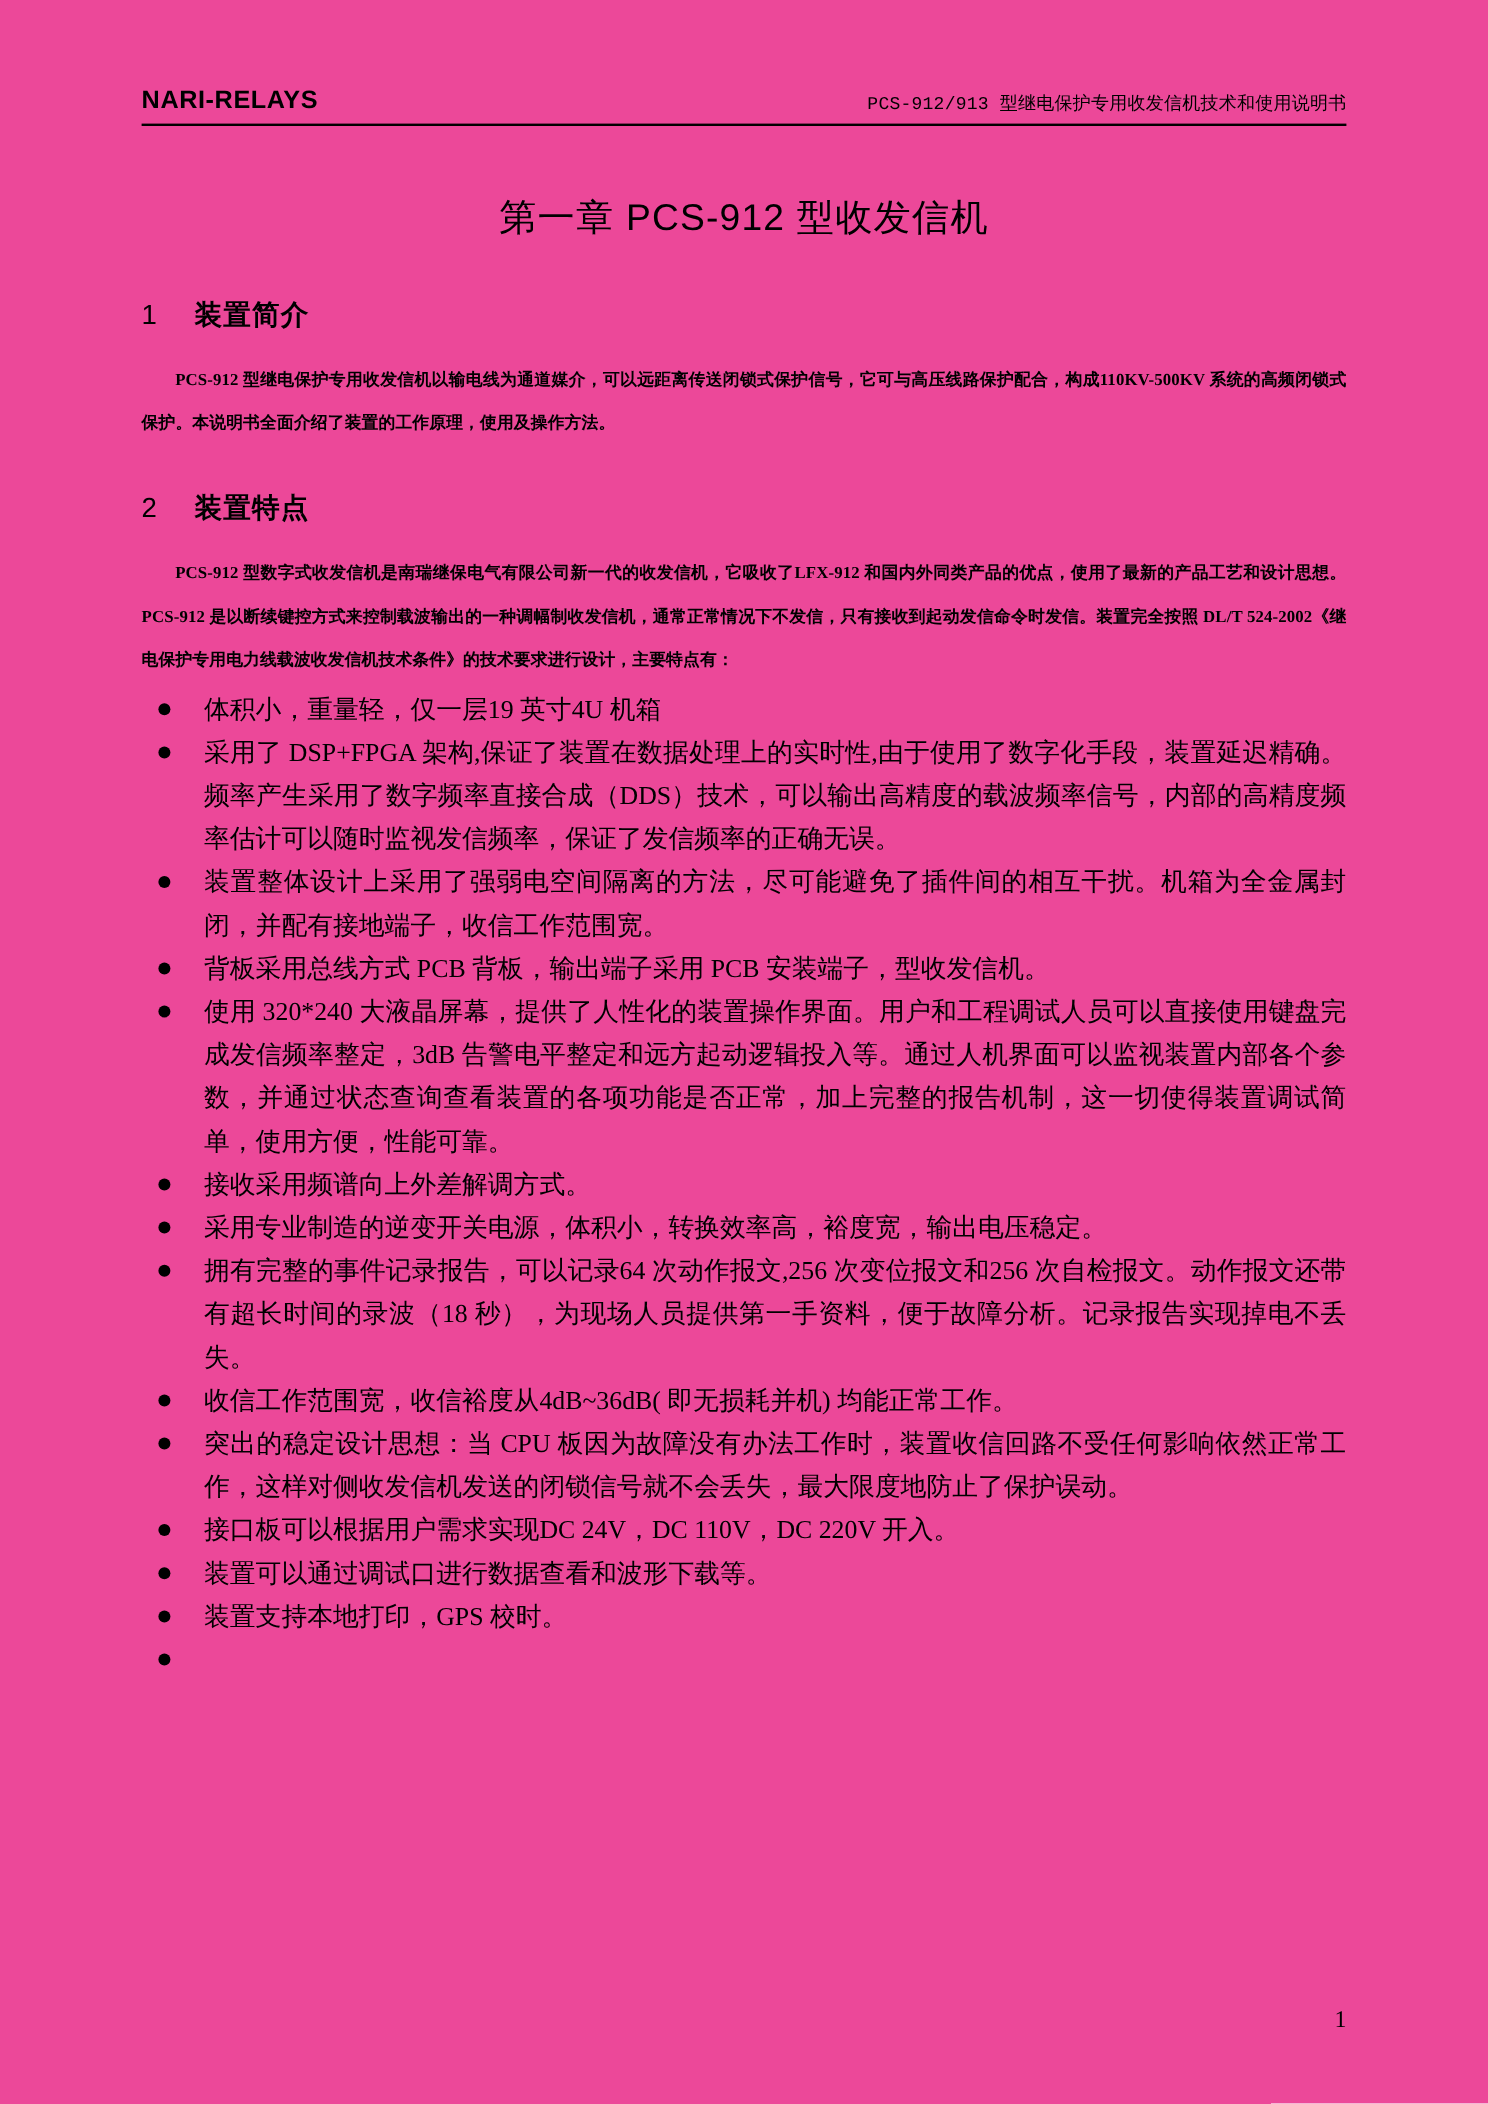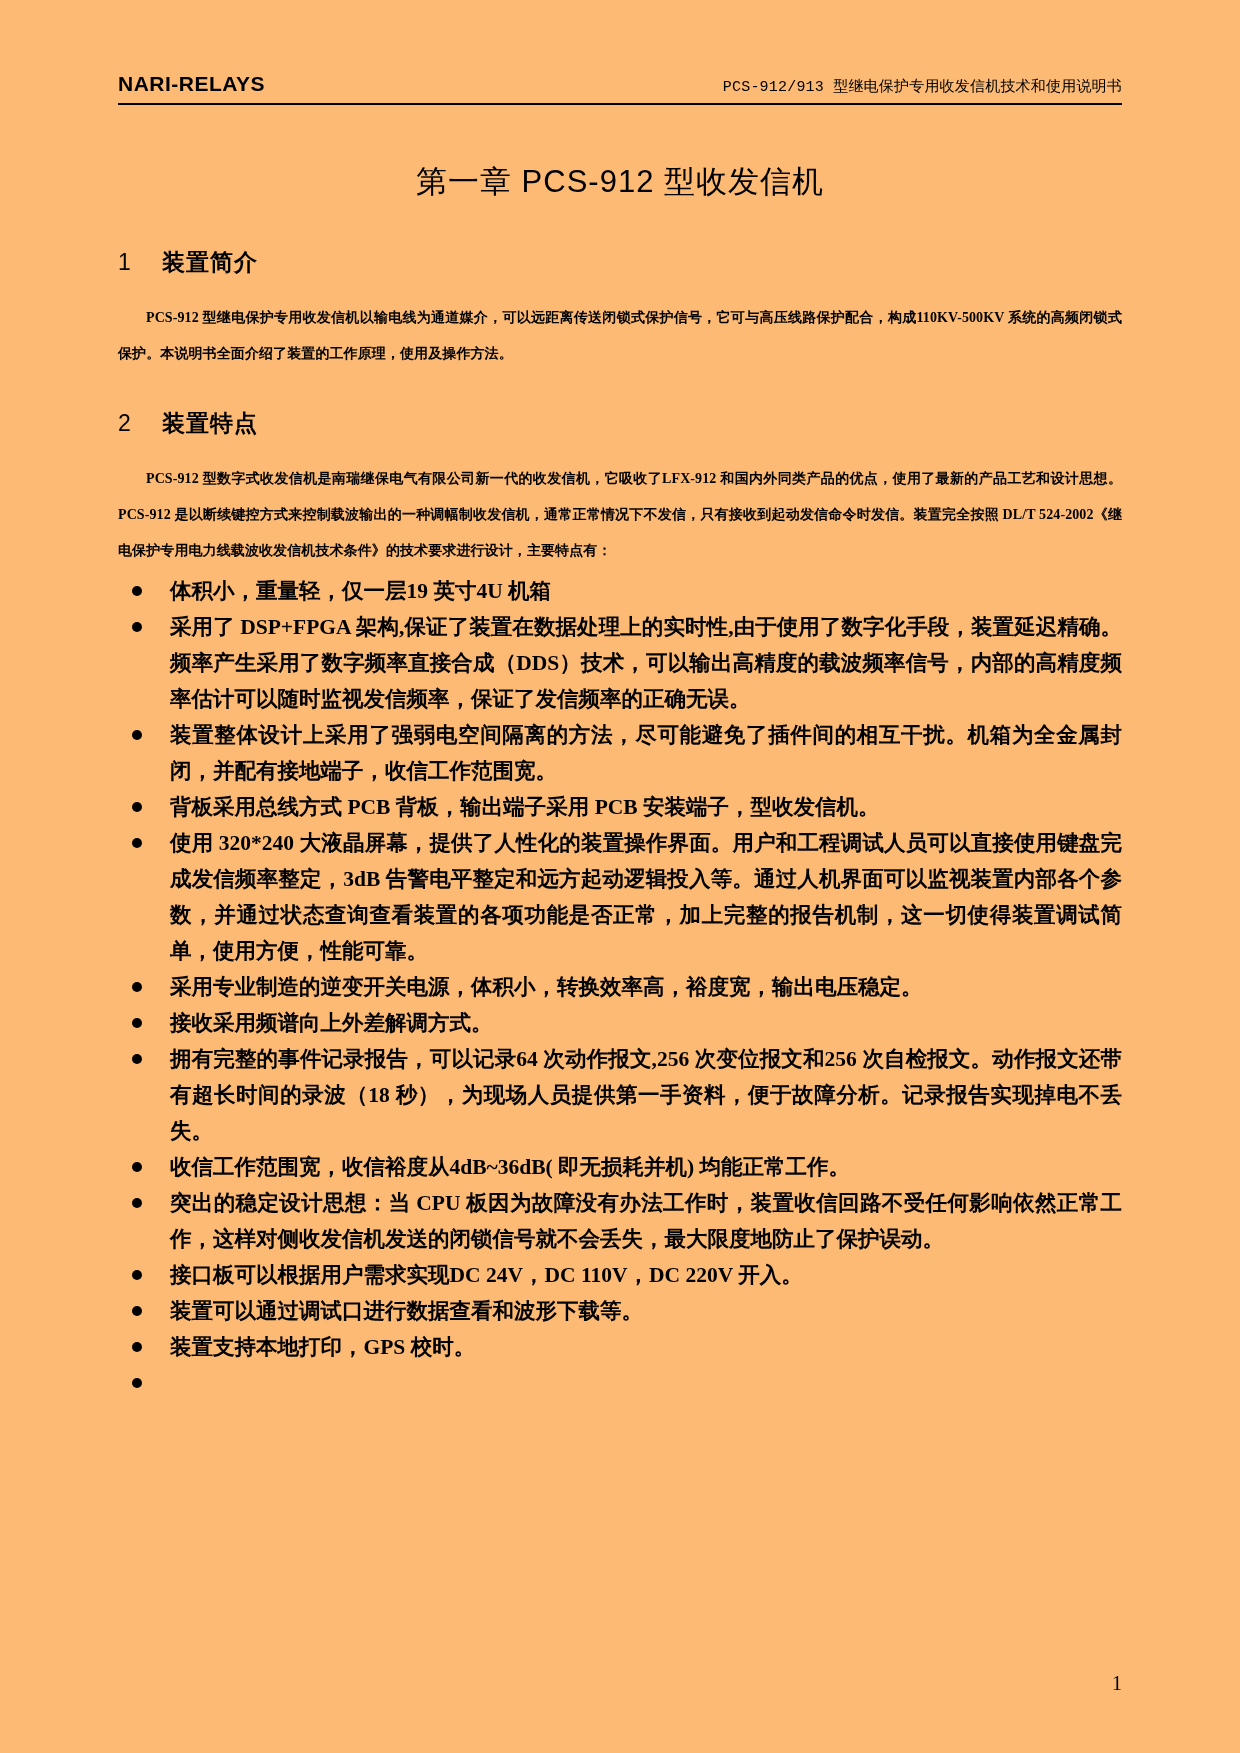--- a/index.html
+++ b/index.html
@@ -14,21 +14,21 @@
     color: #000000;
     -webkit-font-smoothing: antialiased;
   }
 
   .page {
     position: relative;
     width: 1240px;
     height: 1753px;
     box-sizing: border-box;
     padding: 72px 118px 60px 118px;
-    background: #fdba74;
+    background: #ec4899;
   }
 
   
   .header {
     display: flex;
     align-items: flex-end;
     justify-content: space-between;
     padding-bottom: 7px;
     border-bottom: 2.5px solid #000;
     margin-bottom: 56px;
@@ -85,21 +85,20 @@
     margin: 22px 0 0 0;
     letter-spacing: 0.1px;
     font-weight: bold;
   }
 
   
   .bullets {
     list-style: none;
     margin: 4px 0 16px 0;
     padding: 0;
-    font-weight: bold;
   }
   .bullets li {
     position: relative;
     padding-left: 52px;
     font-size: 21.5px;
     line-height: 36px;
     text-align: justify;
     text-justify: inter-ideograph;
     margin: 0;
   }
@@ -145,22 +144,22 @@
     <span class="sec-text">装置特点</span>
   </div>
   <p class="para">PCS-912 型数字式收发信机是南瑞继保电气有限公司新一代的收发信机，它吸收了LFX-912 和国内外同类产品的优点，使用了最新的产品工艺和设计思想。PCS-912 是以断续键控方式来控制载波输出的一种调幅制收发信机，通常正常情况下不发信，只有接收到起动发信命令时发信。装置完全按照 DL/T 524-2002《继电保护专用电力线载波收发信机技术条件》的技术要求进行设计，主要特点有：</p>
 
   <ul class="bullets">
     <li><span class="bullet-dot"></span><span>体积小，重量轻，仅一层19 英寸4U 机箱</span></li>
     <li><span class="bullet-dot"></span><span>采用了 DSP+FPGA 架构,保证了装置在数据处理上的实时性,由于使用了数字化手段，装置延迟精确。频率产生采用了数字频率直接合成（DDS）技术，可以输出高精度的载波频率信号，内部的高精度频率估计可以随时监视发信频率，保证了发信频率的正确无误。</span></li>
     <li><span class="bullet-dot"></span><span>装置整体设计上采用了强弱电空间隔离的方法，尽可能避免了插件间的相互干扰。机箱为全金属封闭，并配有接地端子，收信工作范围宽。</span></li>
     <li><span class="bullet-dot"></span><span>背板采用总线方式 PCB 背板，输出端子采用 PCB 安装端子，型收发信机。</span></li>
     <li><span class="bullet-dot"></span><span>使用 320*240 大液晶屏幕，提供了人性化的装置操作界面。用户和工程调试人员可以直接使用键盘完成发信频率整定，3dB 告警电平整定和远方起动逻辑投入等。通过人机界面可以监视装置内部各个参数，并通过状态查询查看装置的各项功能是否正常，加上完整的报告机制，这一切使得装置调试简单，使用方便，性能可靠。</span></li>
+    <li><span class="bullet-dot"></span><span>接收采用频谱向上外差解调方式。</span></li>
     <li><span class="bullet-dot"></span><span>采用专业制造的逆变开关电源，体积小，转换效率高，裕度宽，输出电压稳定。</span></li>
-    <li><span class="bullet-dot"></span><span>接收采用频谱向上外差解调方式。</span></li>
     <li><span class="bullet-dot"></span><span>拥有完整的事件记录报告，可以记录64 次动作报文,256 次变位报文和256 次自检报文。动作报文还带有超长时间的录波（18 秒），为现场人员提供第一手资料，便于故障分析。记录报告实现掉电不丢失。</span></li>
     <li><span class="bullet-dot"></span><span>收信工作范围宽，收信裕度从4dB~36dB( 即无损耗并机) 均能正常工作。</span></li>
     <li><span class="bullet-dot"></span><span>突出的稳定设计思想：当 CPU 板因为故障没有办法工作时，装置收信回路不受任何影响依然正常工作，这样对侧收发信机发送的闭锁信号就不会丢失，最大限度地防止了保护误动。</span></li>
     <li><span class="bullet-dot"></span><span>接口板可以根据用户需求实现DC 24V，DC 110V，DC 220V 开入。</span></li>
     <li><span class="bullet-dot"></span><span>装置可以通过调试口进行数据查看和波形下载等。</span></li>
     <li><span class="bullet-dot"></span><span>装置支持本地打印，GPS 校时。</span></li>
     <li><span class="bullet-dot"></span></li>
   </ul>
 
   <div class="footer">1</div>

